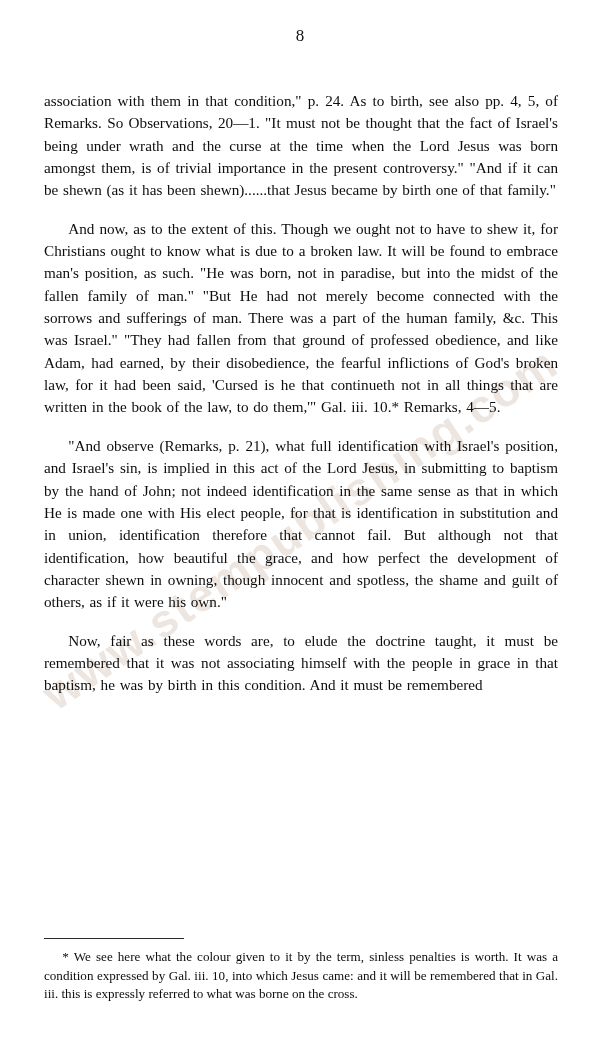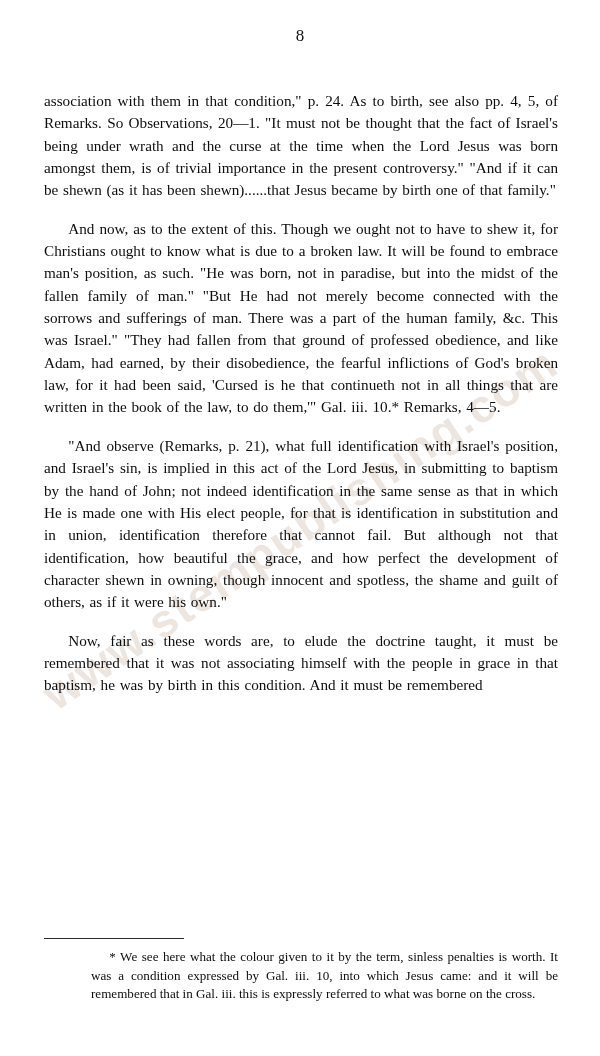--- a/index.html
+++ b/index.html
@@ -85,21 +85,20 @@
     top: 948px;
     width: 514px;
     font-size: 13.1px;
     line-height: 1.42;
     text-align: justify;
     z-index: 6;
   }
   .footnote .fn-indent {
     text-indent: 1.4em;
     display: block;
-    margin-left: 47px;
   }
 </style>
 </head>
 <body>
 
 <div class="page">
 
   <div class="watermark">www.stempublishing.com</div>
 
   <div class="page-number">8</div>

